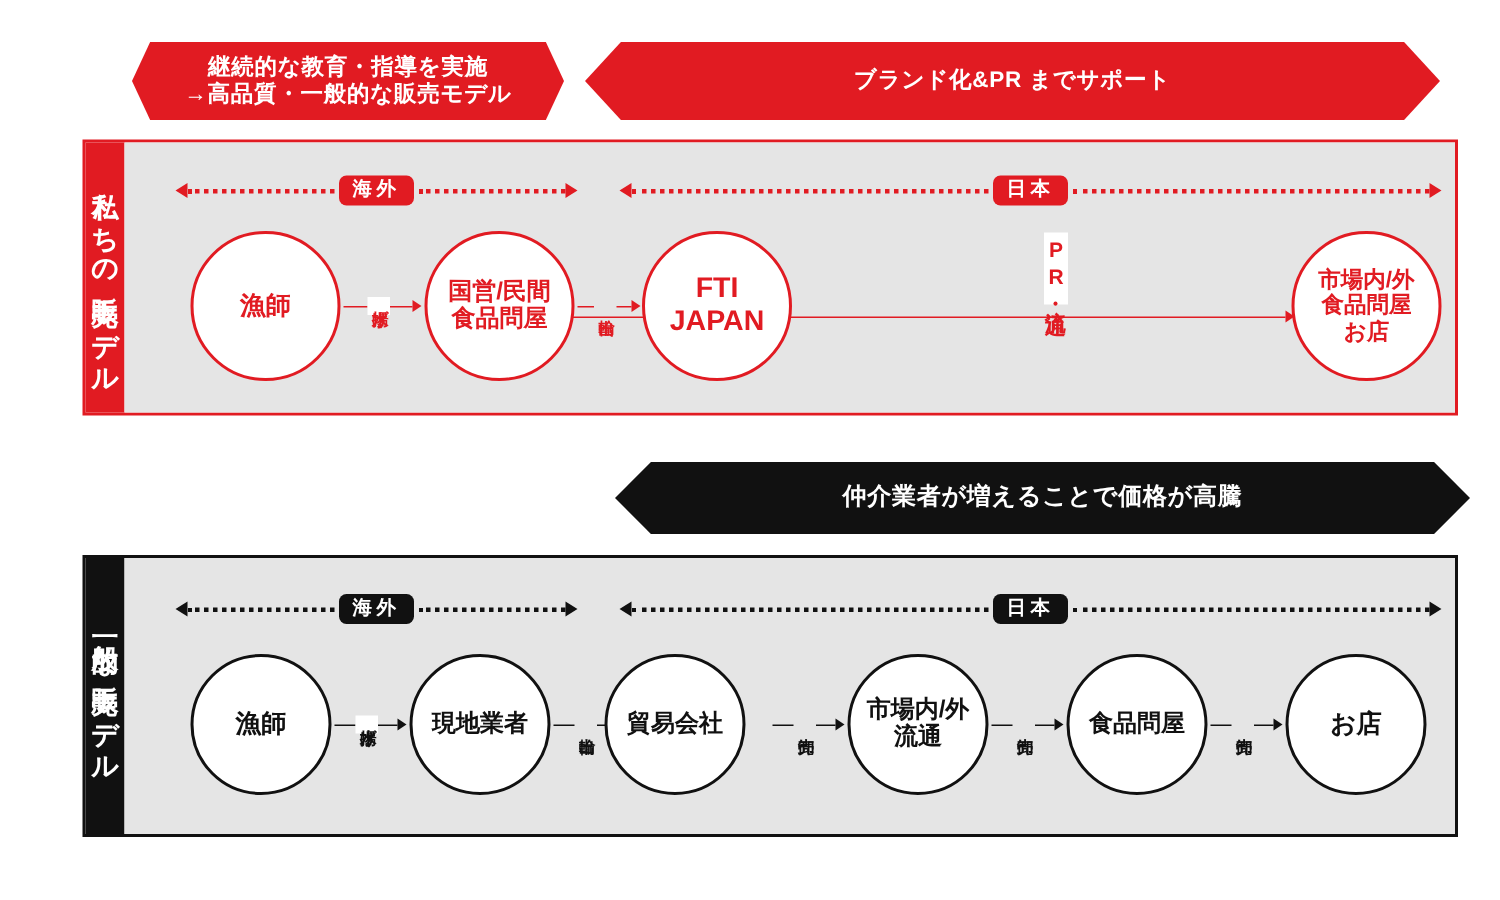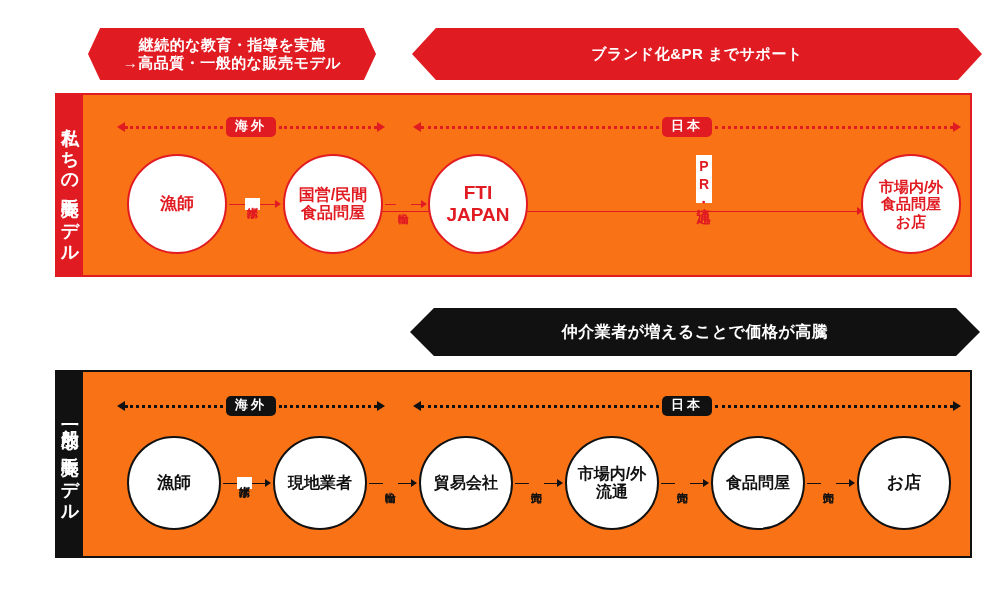--- a/index.html
+++ b/index.html
@@ -33,21 +33,21 @@
   .panel { position: absolute; display: flex; }
   .panel .vlabel {
     flex: 0 0 auto;
     display: flex; align-items: center; justify-content: center;
     color: #ffffff; font-weight: bold;
     writing-mode: vertical-rl; text-orientation: upright;
     letter-spacing: 2px;
     font-size: 18px;
   }
   .panel .board {
-    flex: 1 1 auto; position: relative; background: #f97316;
+    flex: 1 1 auto; position: relative; background: #e5e5e5;
   }
   .panel.red-panel { border: 2px solid #e11b22; }
   .panel.red-panel .vlabel { background: #e11b22; }
   .panel.black-panel { border: 2px solid #111111; }
   .panel.black-panel .vlabel { background: #111111; }
 
   
   .scope { position: absolute; height: 12px; display: flex; align-items: center; }
   .scope .dash {
     flex: 1 1 auto; height: 0;
@@ -134,21 +134,21 @@
 
 <div id="stage">
 
   <div class="banner double red" style="left:88px; top:28px; width:288px; height:52px; font-size:15px;">
     <div>
       <span>継続的な教育・指導を実施</span>
       <span>→高品質・一般的な販売モデル</span>
     </div>
   </div>
 
-  <div class="banner double red" style="left:412px; top:28px; width:570px; height:52px; font-size:15px;">
+  <div class="banner double red" style="left:390px; top:28px; width:570px; height:52px; font-size:15px;">
     <div>
       <span>ブランド化&amp;PR までサポート</span>
     </div>
   </div>
 
   <div class="panel red-panel" style="left:55px; top:93px; width:917px; height:184px;">
 
     <div class="vlabel" style="width:26px;">私たちの販売モデル</div>
 
     <div class="board">
@@ -242,21 +242,21 @@
       </div>
 
       <div class="node black" style="left:44px; top:64px; width:94px; height:94px; font-size:17px;">
         <span class="ntext">漁師</span>
       </div>
 
       <div class="node black" style="left:190px; top:64px; width:94px; height:94px; font-size:16px;">
         <span class="ntext">現地業者</span>
       </div>
 
-      <div class="node black" style="left:336px; top:64px; width:94px; height:94px; font-size:16px;">
+      <div class="node black" style="left:320px; top:64px; width:94px; height:94px; font-size:16px;">
         <span class="ntext">貿易会社</span>
       </div>
 
       <div class="node black" style="left:482px; top:64px; width:94px; height:94px; font-size:16px;">
         <span class="ntext">市場内/外
 流通</span>
       </div>
 
       <div class="node black" style="left:628px; top:64px; width:94px; height:94px; font-size:16px;">
         <span class="ntext">食品問屋</span>

